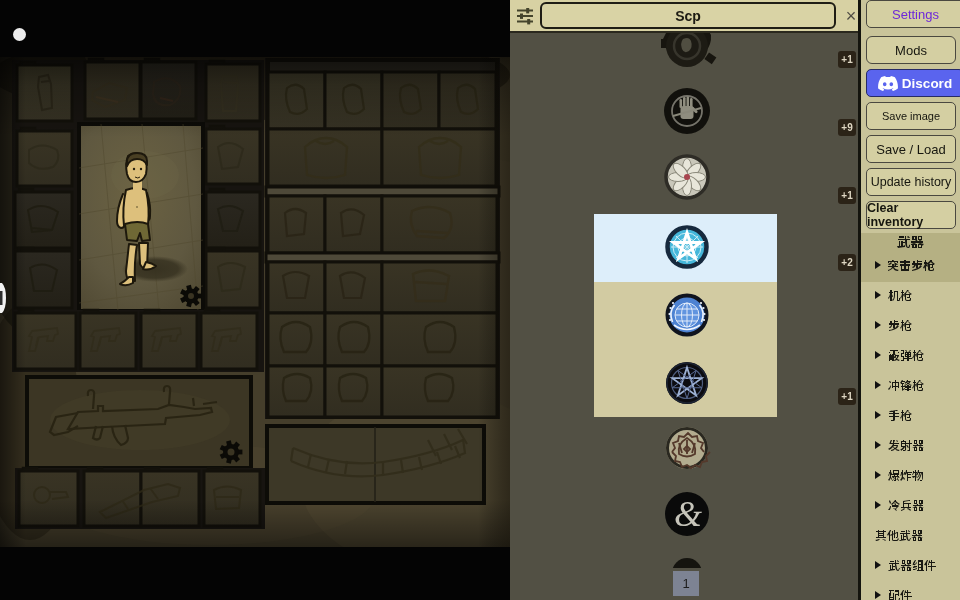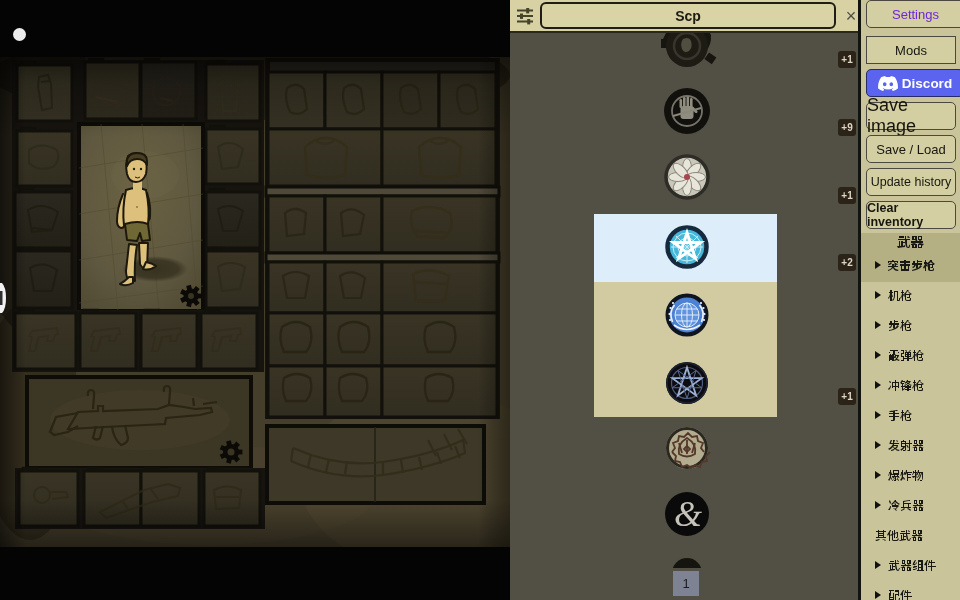--- a/index.html
+++ b/index.html
@@ -361,22 +361,22 @@
 <g fill="#44442c">
 <rect x="11.2" y="3" width="3" height="5.4"></rect>
 <rect x="5" y="8.5" width="3" height="5.4"></rect>
 <rect x="12.2" y="14" width="3" height="5.4"></rect>
 </g>
     </svg>
 <div class="abs" style="left:540px;top:2px;width:292px;height:23px;background:#d9d3a5;border:2px solid #1f1d15;border-radius:6px;display:flex;align-items:center;justify-content:center;font-size:14px;font-weight:bold;color:#1d1b13;text-align:right;">Scp</div>
 <div class="abs" style="left:840px;top:4px;width:22px;height:24px;color:#4e4c44;font-size:18px;display:flex;align-items:center;justify-content:center;">×</div>
 <div class="abs" style="left:861px;top:0;width:99px;height:600px;background:#c9c49a;"></div>
 <div style="position:absolute;left:866px;width:99px;height:28px;background:#d4cfa2;border:1px solid #4a4840;border-radius:5px;display:flex;align-items:center;justify-content:center;font-size:13px;color:#6d28d9;box-sizing:border-box;top:0;">Settings</div>
-<div style="position:absolute;left:866px;width:90px;height:28px;background:#d4cfa2;border:1px solid #4a4840;border-radius:0;display:flex;align-items:center;justify-content:center;font-size:13px;color:#16160f;box-sizing:border-box;top:36px;">Mods</div>
-<div style="position:absolute;left:866px;width:90px;height:28px;background:#d4cfa2;border:1px solid #4a4840;border-radius:5px;display:flex;align-items:center;justify-content:center;font-size:18px;color:#16160f;box-sizing:border-box;top:102px;">Save image</div>
+<div style="position:absolute;left:866px;width:90px;height:28px;background:#d4cfa2;border:1px solid #4a4840;border-radius:6px;display:flex;align-items:center;justify-content:center;font-size:13px;color:#16160f;box-sizing:border-box;top:36px;">Mods</div>
+<div style="position:absolute;left:866px;width:90px;height:28px;background:#d4cfa2;border:1px solid #4a4840;border-radius:5px;display:flex;align-items:center;justify-content:center;font-size:11px;color:#16160f;box-sizing:border-box;top:102px;">Save image</div>
 <div style="position:absolute;left:866px;width:90px;height:28px;background:#d4cfa2;border:1px solid #4a4840;border-radius:5px;display:flex;align-items:center;justify-content:center;font-size:13px;color:#16160f;box-sizing:border-box;top:135px;">Save / Load</div>
 <div style="position:absolute;left:866px;width:90px;height:28px;background:#d4cfa2;border:1px solid #4a4840;border-radius:5px;display:flex;align-items:center;justify-content:center;font-size:13px;color:#16160f;box-sizing:border-box;top:168px;font-size:12.5px;">Update history</div>
 <div style="position:absolute;left:866px;width:90px;height:28px;background:#d4cfa2;border:1px solid #4a4840;border-radius:5px;display:flex;align-items:center;justify-content:center;font-size:13px;color:#16160f;box-sizing:border-box;top:201px;font-size:12.5px;font-weight:bold;">Clear inventory</div>
 <div style="position:absolute;left:866px;top:69px;width:98px;height:28px;background:#5a64ee;border:1px solid #262a66;border-radius:5px;display:flex;align-items:center;justify-content:center;box-sizing:border-box;">
 <svg width="20" height="15" viewBox="0 0 127 96" style="margin-right:4px">
         <path fill="#fff" d="M107.7 8.07A105.15 105.15 0 0 0 81.47 0a72.06 72.06 0 0 0-3.36 6.83 97.68 97.68 0 0 0-29.11 0A72.37 72.37 0 0 0 45.64 0a105.89 105.89 0 0 0-26.25 8.09C2.79 32.65-1.71 56.6.54 80.21a105.73 105.73 0 0 0 32.17 16.15 77.7 77.7 0 0 0 6.89-11.11 68.42 68.42 0 0 1-10.85-5.18c.91-.66 1.8-1.34 2.66-2a75.57 75.57 0 0 0 64.32 0c.87.71 1.76 1.39 2.66 2a68.68 68.68 0 0 1-10.87 5.19 77 77 0 0 0 6.89 11.1 105.25 105.25 0 0 0 32.19-16.14c2.64-27.38-4.51-51.11-18.9-72.15ZM42.45 65.69C36.18 65.69 31 60 31 53s5-12.74 11.43-12.74S54 46 53.89 53s-5.05 12.69-11.44 12.69Zm42.24 0C78.41 65.69 73.25 60 73.25 53s5-12.74 11.44-12.74S96.23 46 96.12 53s-5.04 12.69-11.43 12.69Z"></path>
       </svg>
 <span style="color:#fff;font-weight:bold;font-size:13.5px;">Discord</span>
     </div>
 <div class="abs" style="left:861px;top:233px;width:99px;height:49px;background:#b5b083;"></div>

